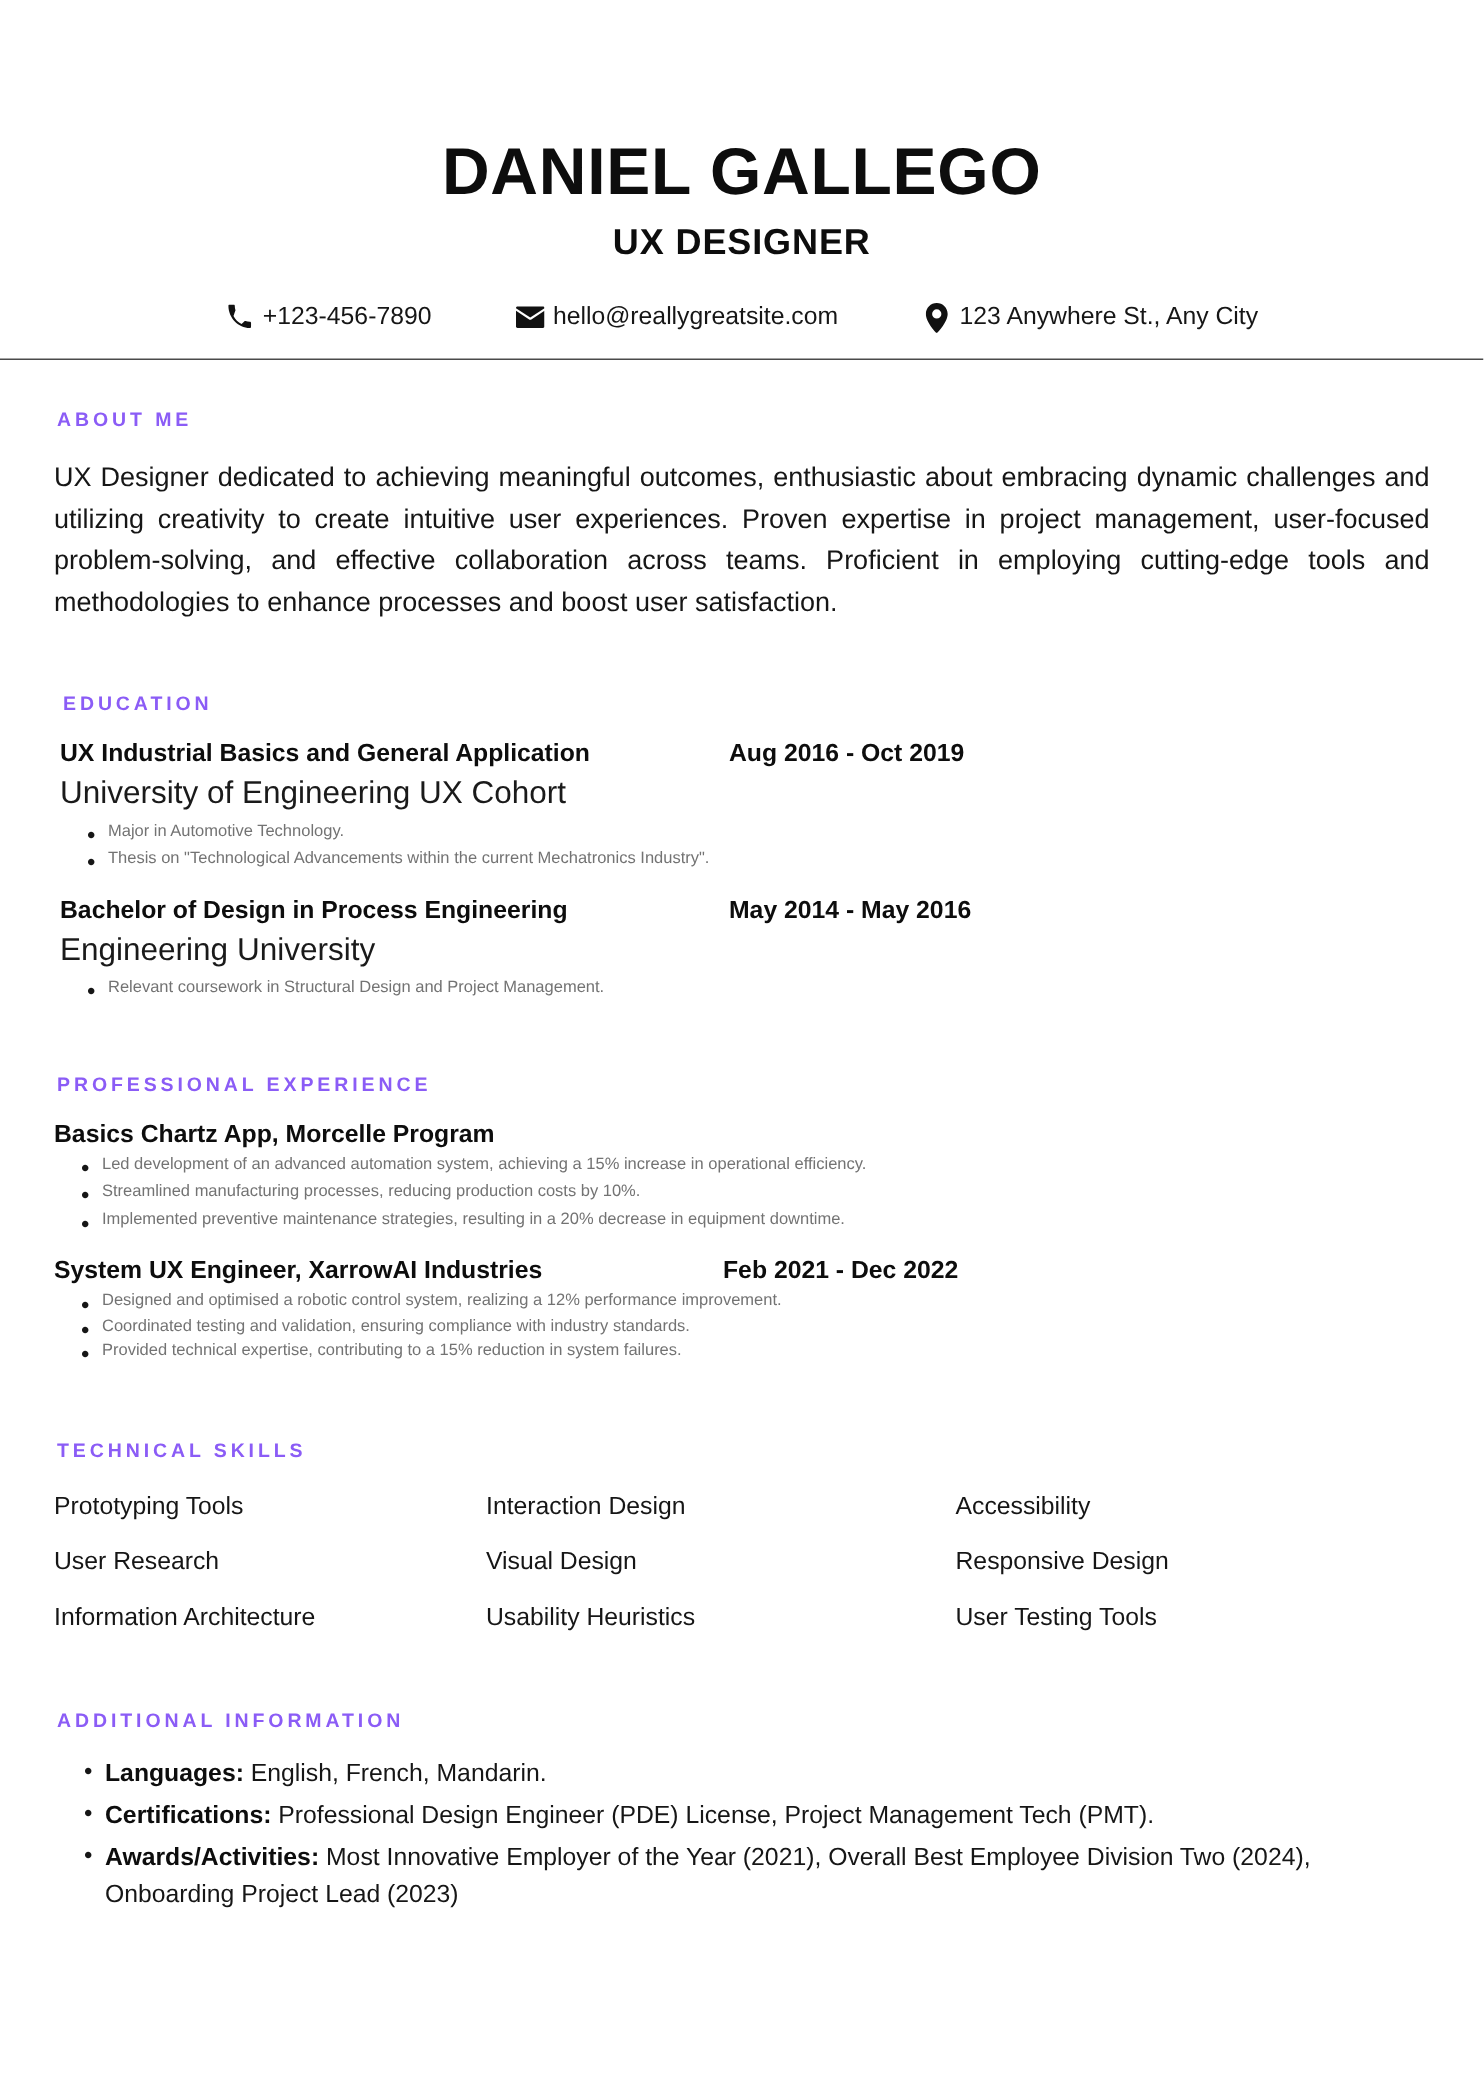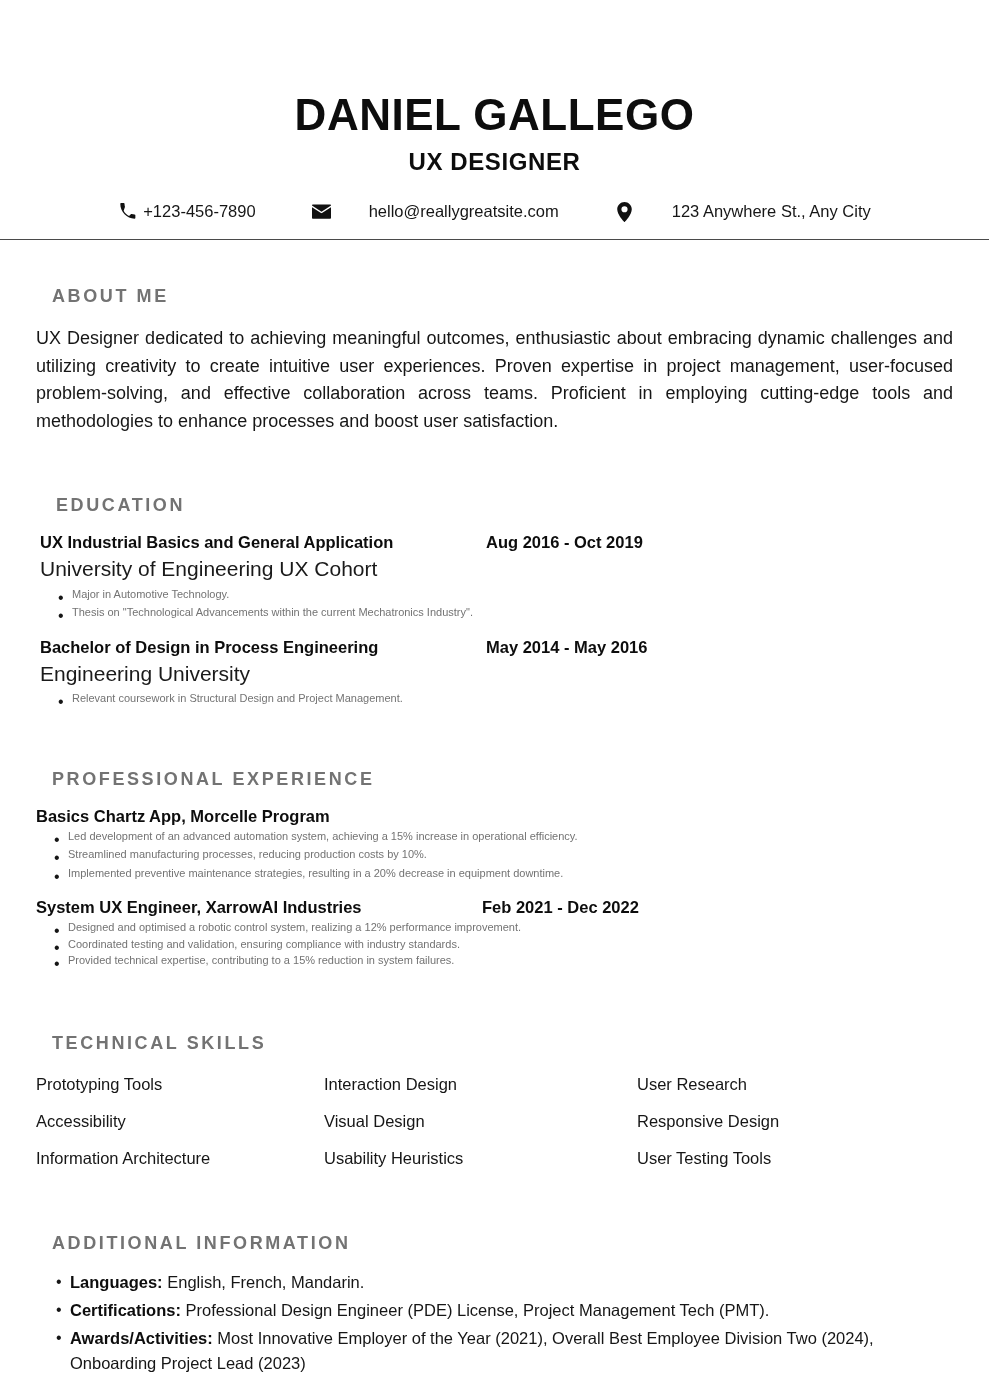--- a/index.html
+++ b/index.html
@@ -55,21 +55,20 @@
   }
   .contact-item {
     display: flex;
     align-items: center;
     font-size: 16.5px;
     color: #161616;
     white-space: nowrap;
   }
   .contact-item + .contact-item {
     margin-left: 56px;
-    gap: 32px;
   }
   .contact-icon {
     display: inline-flex;
     align-items: center;
     justify-content: center;
     width: 19px;
     height: 19px;
     margin-right: 6px;
     flex: 0 0 auto;
   }
@@ -84,25 +83,25 @@
   }
 
   
   .content {
     padding: 0 36px 40px 36px;
   }
 
   .section { margin: 0; }
 
   .section-title {
-    font-size: 18px;
+    font-size: 13px;
     font-weight: 700;
     letter-spacing: 2.6px;
-    color: #737373;
-    margin: 16px;
+    color: #8b5cf6;
+    margin: 2px;
     text-transform: uppercase;
   }
 
   .section-about { padding-top: 30px; }
   .section-education { padding-top: 44px; padding-left: 4px; }
   .section-experience { padding-top: 46px; }
   .section-skills { padding-top: 48px; }
   .section-additional { padding-top: 46px; }
 
   .about-text {
@@ -313,22 +312,22 @@
           <li>Provided technical expertise, contributing to a 15% reduction in system failures.</li>
         </ul>
       </div>
     </section>
 
     <section class="section section-skills">
       <h3 class="section-title">TECHNICAL SKILLS</h3>
       <div class="skills-grid">
         <div class="skill-item">Prototyping Tools</div>
         <div class="skill-item">Interaction Design</div>
+        <div class="skill-item">Accessibility</div>
         <div class="skill-item">User Research</div>
-        <div class="skill-item">Accessibility</div>
         <div class="skill-item">Visual Design</div>
         <div class="skill-item">Responsive Design</div>
         <div class="skill-item">Information Architecture</div>
         <div class="skill-item">Usability Heuristics</div>
         <div class="skill-item">User Testing Tools</div>
       </div>
     </section>
 
     <section class="section section-additional">
       <h3 class="section-title">ADDITIONAL INFORMATION</h3>

